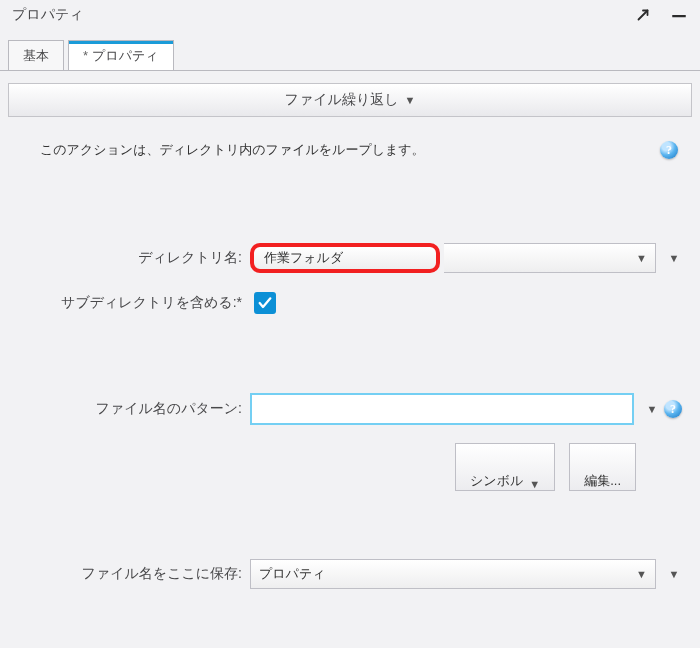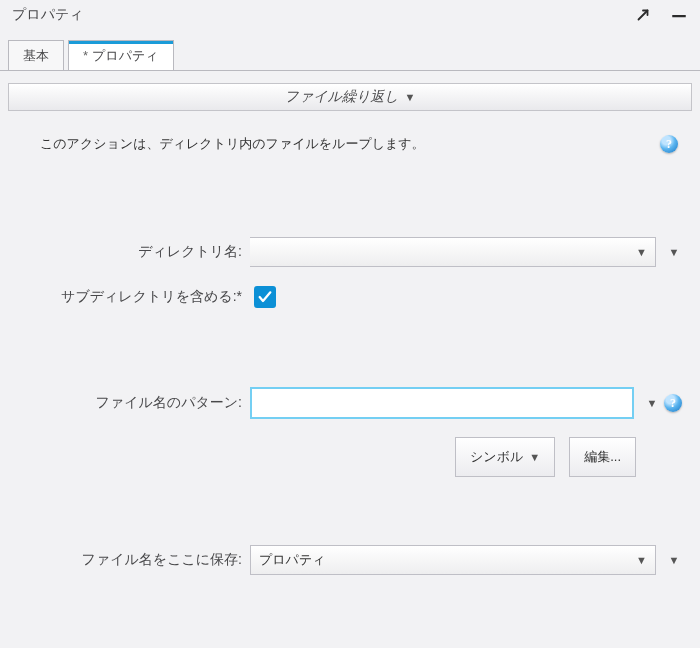--- a/index.html
+++ b/index.html
@@ -55,26 +55,25 @@
     background:#ffffff;
     box-shadow:inset 0 3px 0 0 #1a9bd8;
     font-weight:500;
   }
   .tab .dirty{color:#666;margin-right:4px;}
 
   
   .step-bar-wrap{padding:12px 8px 0 8px;}
   .step-bar{
     display:flex;align-items:center;justify-content:center;
-    height:28px;
+    height:34px;
     border:1px solid #c4c4c9;
     background:linear-gradient(to bottom,var(--grad-top),var(--grad-bot));
     font-size:14px;color:var(--muted);
     cursor:pointer;
-    font-style:italic;
   }
   .step-bar .caret{margin-left:6px;font-size:11px;color:#555;}
 
   
   .content{padding:18px 14px 0 14px;}
   .desc-row{
     display:flex;align-items:center;justify-content:space-between;
     padding:6px 8px 8px 8px;
     margin-left:18px;
   }
@@ -149,25 +148,25 @@
     padding:4px 6px;font-size:14px;color:#333;
     outline:none;
   }
 
   
   .btnrow{
     display:flex;justify-content:flex-end;gap:14px;
     padding:10px 50px 0 0;
   }
   .btn{
-    height:40px;padding:0 14px;
+    height:48px;padding:0 14px;
     border:1px solid #bfbfc6;
     background:linear-gradient(to bottom,#ffffff,#ececef);
     color:#333;font-size:13px;cursor:pointer;
-    display:inline-flex;align-items:center;gap:6px;
+    display:inline-flex;align-items:flex-end;gap:6px;
   }
   .btn .tri{font-size:11px;color:#555;}
 
   
   .gap-lg{height:60px;}
   .gap-md{height:40px;}
 </style>
 </head>
 <body>
 
@@ -212,20 +211,23 @@
         <span>?</span>
       </span>
   </div>
 
   <div class="form">
     <div class="gap-md"></div>
 
     <div class="form-row">
       <div class="label">ディレクトリ名:</div>
       <div class="field">
+        <div class="dropdown highlight">
+          <span class="dd-text">作業フォルダ</span>
+        </div>
         <div class="dropdown" style="flex:1;border-left:none;">
           <span></span>
           <span class="tri">▼</span>
         </div>
         <span class="dd-caret">▼</span>
       </div>
     </div>
 
     <div class="form-row">
       <div class="label">

